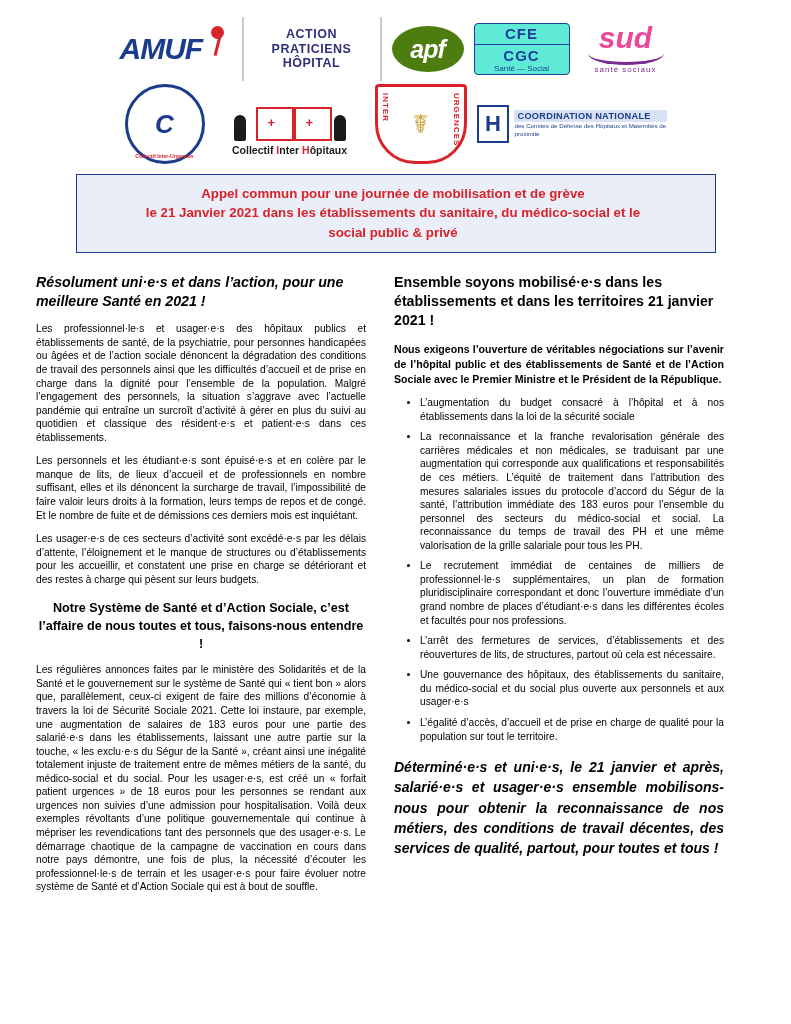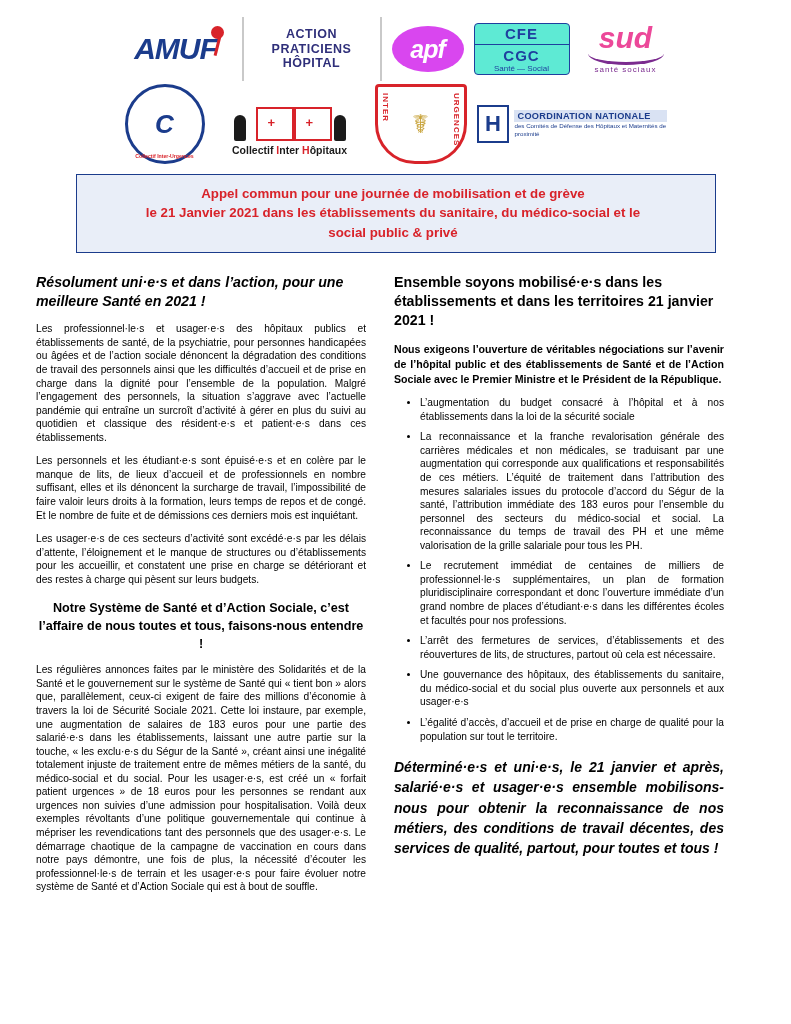--- a/index.html
+++ b/index.html
@@ -38,21 +38,21 @@
   .logo {
     display: flex;
     align-items: center;
     justify-content: center;
     position: relative;
   }
 
   
   .amuf {
     width: 112px; height: 62px;
-    display: flex; align-items: center; justify-content: center;
+    display: flex; align-items: center; justify-content: flex-start;
   }
   .amuf .txt {
     font-family: "Liberation Sans", sans-serif;
     font-weight: bold;
     font-style: italic;
     font-size: 30px;
     color: #1b3c8c;
     letter-spacing: -1px;
   }
   .amuf .dot {
@@ -79,21 +79,21 @@
     padding: 0 8px;
   }
   .aph .l1 {
     font-size: 12.5px; font-weight: bold; color: #2f2f7a;
     letter-spacing: 0.5px; line-height: 1.16; text-align: right;
   }
 
   
   .apf {
     width: 72px; height: 46px;
-    background: #d946ef;
+    background: #4d7c0f;
     border-radius: 50%;
     display: flex; align-items: center; justify-content: center;
   }
   .apf span {
     color: #ffffff; font-size: 25px; font-weight: bold; font-style: italic;
     letter-spacing: -1px;
   }
 
   
   .cgt {

